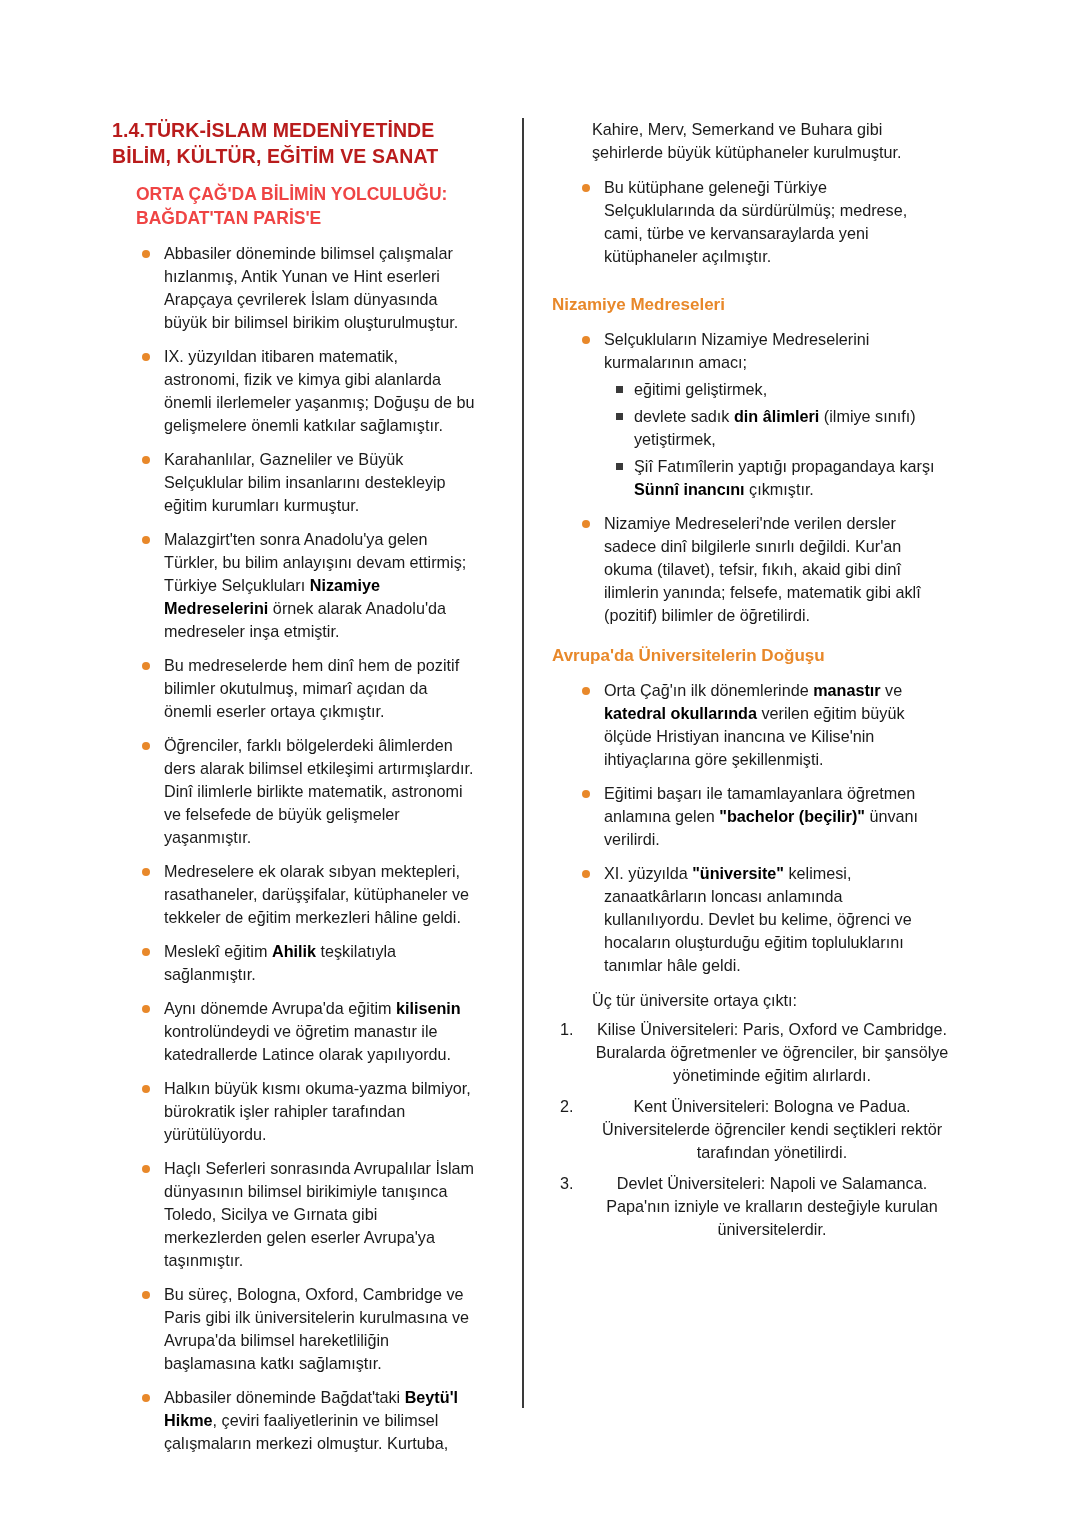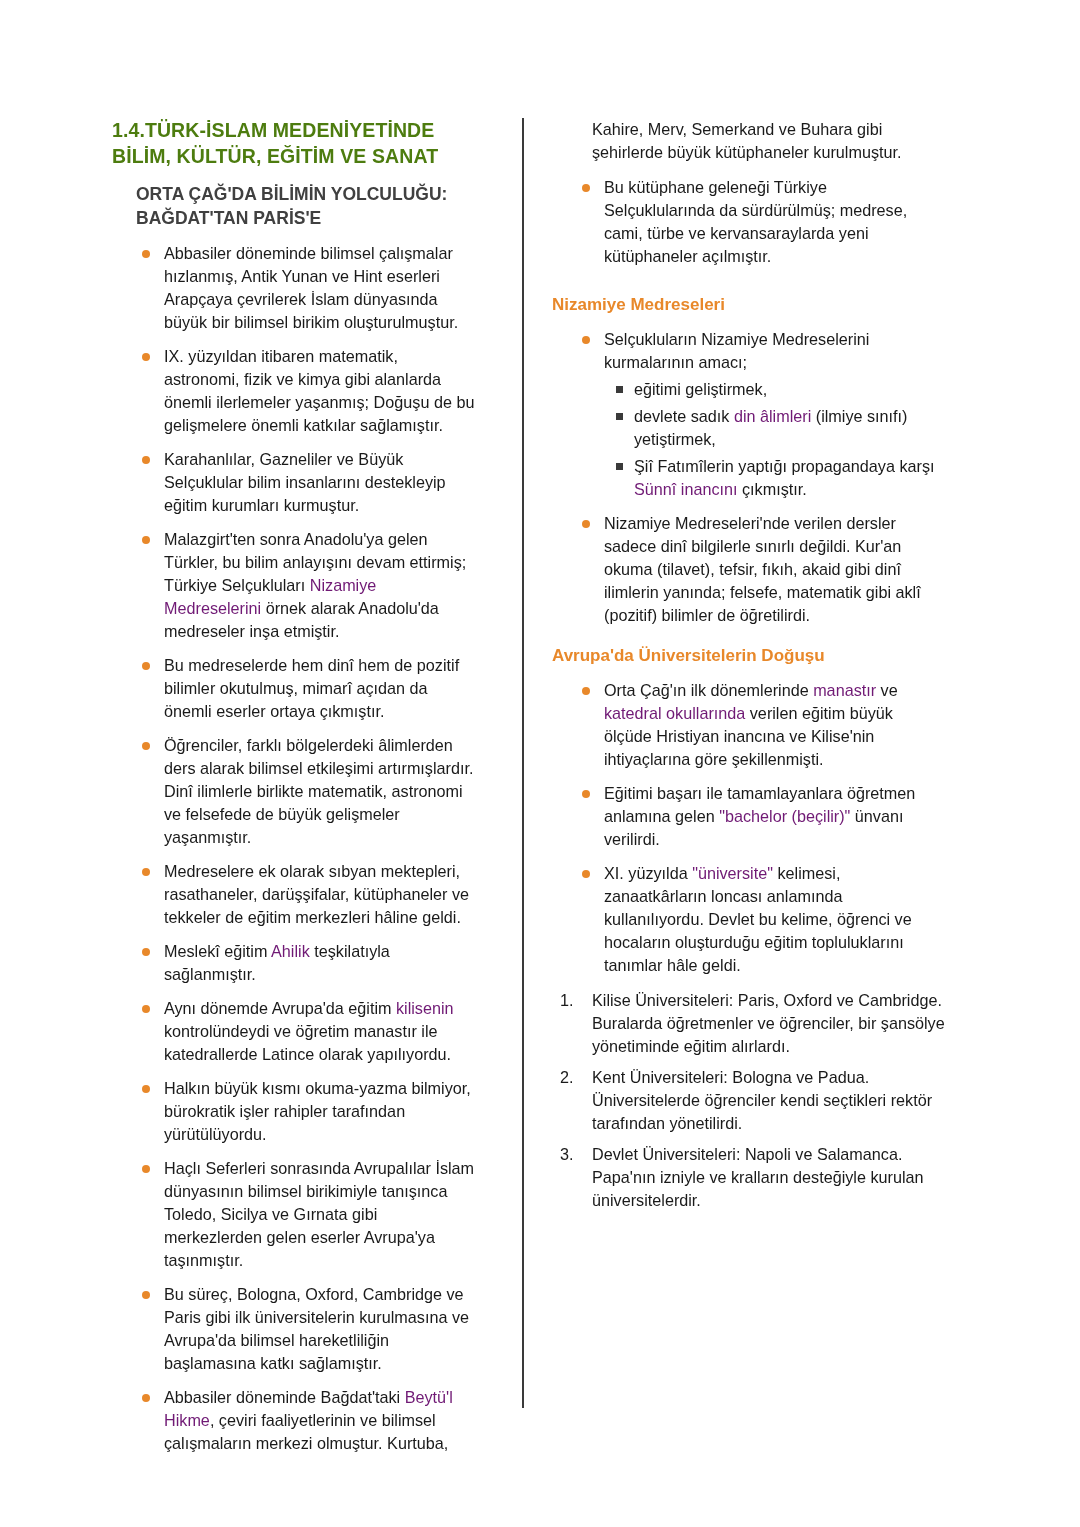--- a/index.html
+++ b/index.html
@@ -43,29 +43,29 @@
     width: 2px;
     background: #3a3a3a;
     margin: 0 28px 0 10px;
     height: 1290px;
   }
   .col-right {
     padding-left: 0px;
   }
 
   h1.main-title {
-    color: #4d7c0f;
+    color: #b91c1c;
     font-size: 19.5px;
     font-weight: bold;
     line-height: 1.32;
     margin: 0 0 14px 0;
     letter-spacing: 0.1px;
   }
   h2.sub-title {
-    color: #404040;
+    color: #ef4444;
     font-size: 17.5px;
     font-weight: bold;
     line-height: 1.33;
     margin: 0 0 10px 24px;
   }
   h2.orange-title {
     color: #e8882a;
     font-size: 17px;
     font-weight: bold;
     line-height: 1.3;
@@ -126,39 +126,40 @@
     padding: 0;
     counter-reset: numitem;
   }
   ol.numbered > li {
     position: relative;
     padding-left: 40px;
     margin-bottom: 8px;
     font-size: 16.2px;
     line-height: 1.42;
     counter-increment: numitem;
+    text-align: center;
   }
   ol.numbered > li::before {
     content: counter(numitem) ".";
     position: absolute;
     left: 8px;
     top: 0;
     font-size: 16.2px;
   }
 
   .plain-line {
     font-size: 16.2px;
     line-height: 1.42;
     padding-left: 40px;
     margin-bottom: 6px;
   }
 
   .hl-red {
-    color: #701a75;
-    font-weight: normal;
+    color: #000000;
+    font-weight: bold;
   }
 </style>
 </head>
 <body>
 
 <div class="page">
   <div class="columns">
 
     <div class="col col-left">
 
@@ -208,20 +209,21 @@
       </ul>
 
       <h2 class="orange-title tight">Avrupa'da Üniversitelerin Doğuşu</h2>
 
       <ul class="bullets">
         <li><span>Orta Çağ'ın ilk dönemlerinde </span><span class="hl-red">manastır</span><span> ve </span><span class="hl-red">katedral okullarında</span><span> verilen eğitim büyük ölçüde Hristiyan inancına ve Kilise'nin ihtiyaçlarına göre şekillenmişti.</span></li>
         <li><span>Eğitimi başarı ile tamamlayanlara öğretmen anlamına gelen </span><span class="hl-red">"bachelor (beçilir)"</span><span> ünvanı verilirdi.</span></li>
         <li><span>XI. yüzyılda </span><span class="hl-red">"üniversite"</span><span> kelimesi, zanaatkârların loncası anlamında kullanılıyordu. Devlet bu kelime, öğrenci ve hocaların oluşturduğu eğitim topluluklarını tanımlar hâle geldi.</span></li>
       </ul>
 
+      <div class="plain-line">Üç tür üniversite ortaya çıktı:</div>
 
       <ol class="numbered">
         <li><span>Kilise Üniversiteleri: Paris, Oxford ve Cambridge. Buralarda öğretmenler ve öğrenciler, bir şansölye yönetiminde eğitim alırlardı.</span></li>
         <li><span>Kent Üniversiteleri: Bologna ve Padua. Üniversitelerde öğrenciler kendi seçtikleri rektör tarafından yönetilirdi.</span></li>
         <li><span>Devlet Üniversiteleri: Napoli ve Salamanca. Papa'nın izniyle ve kralların desteğiyle kurulan üniversitelerdir.</span></li>
       </ol>
 
     </div>
   </div>
 </div>

